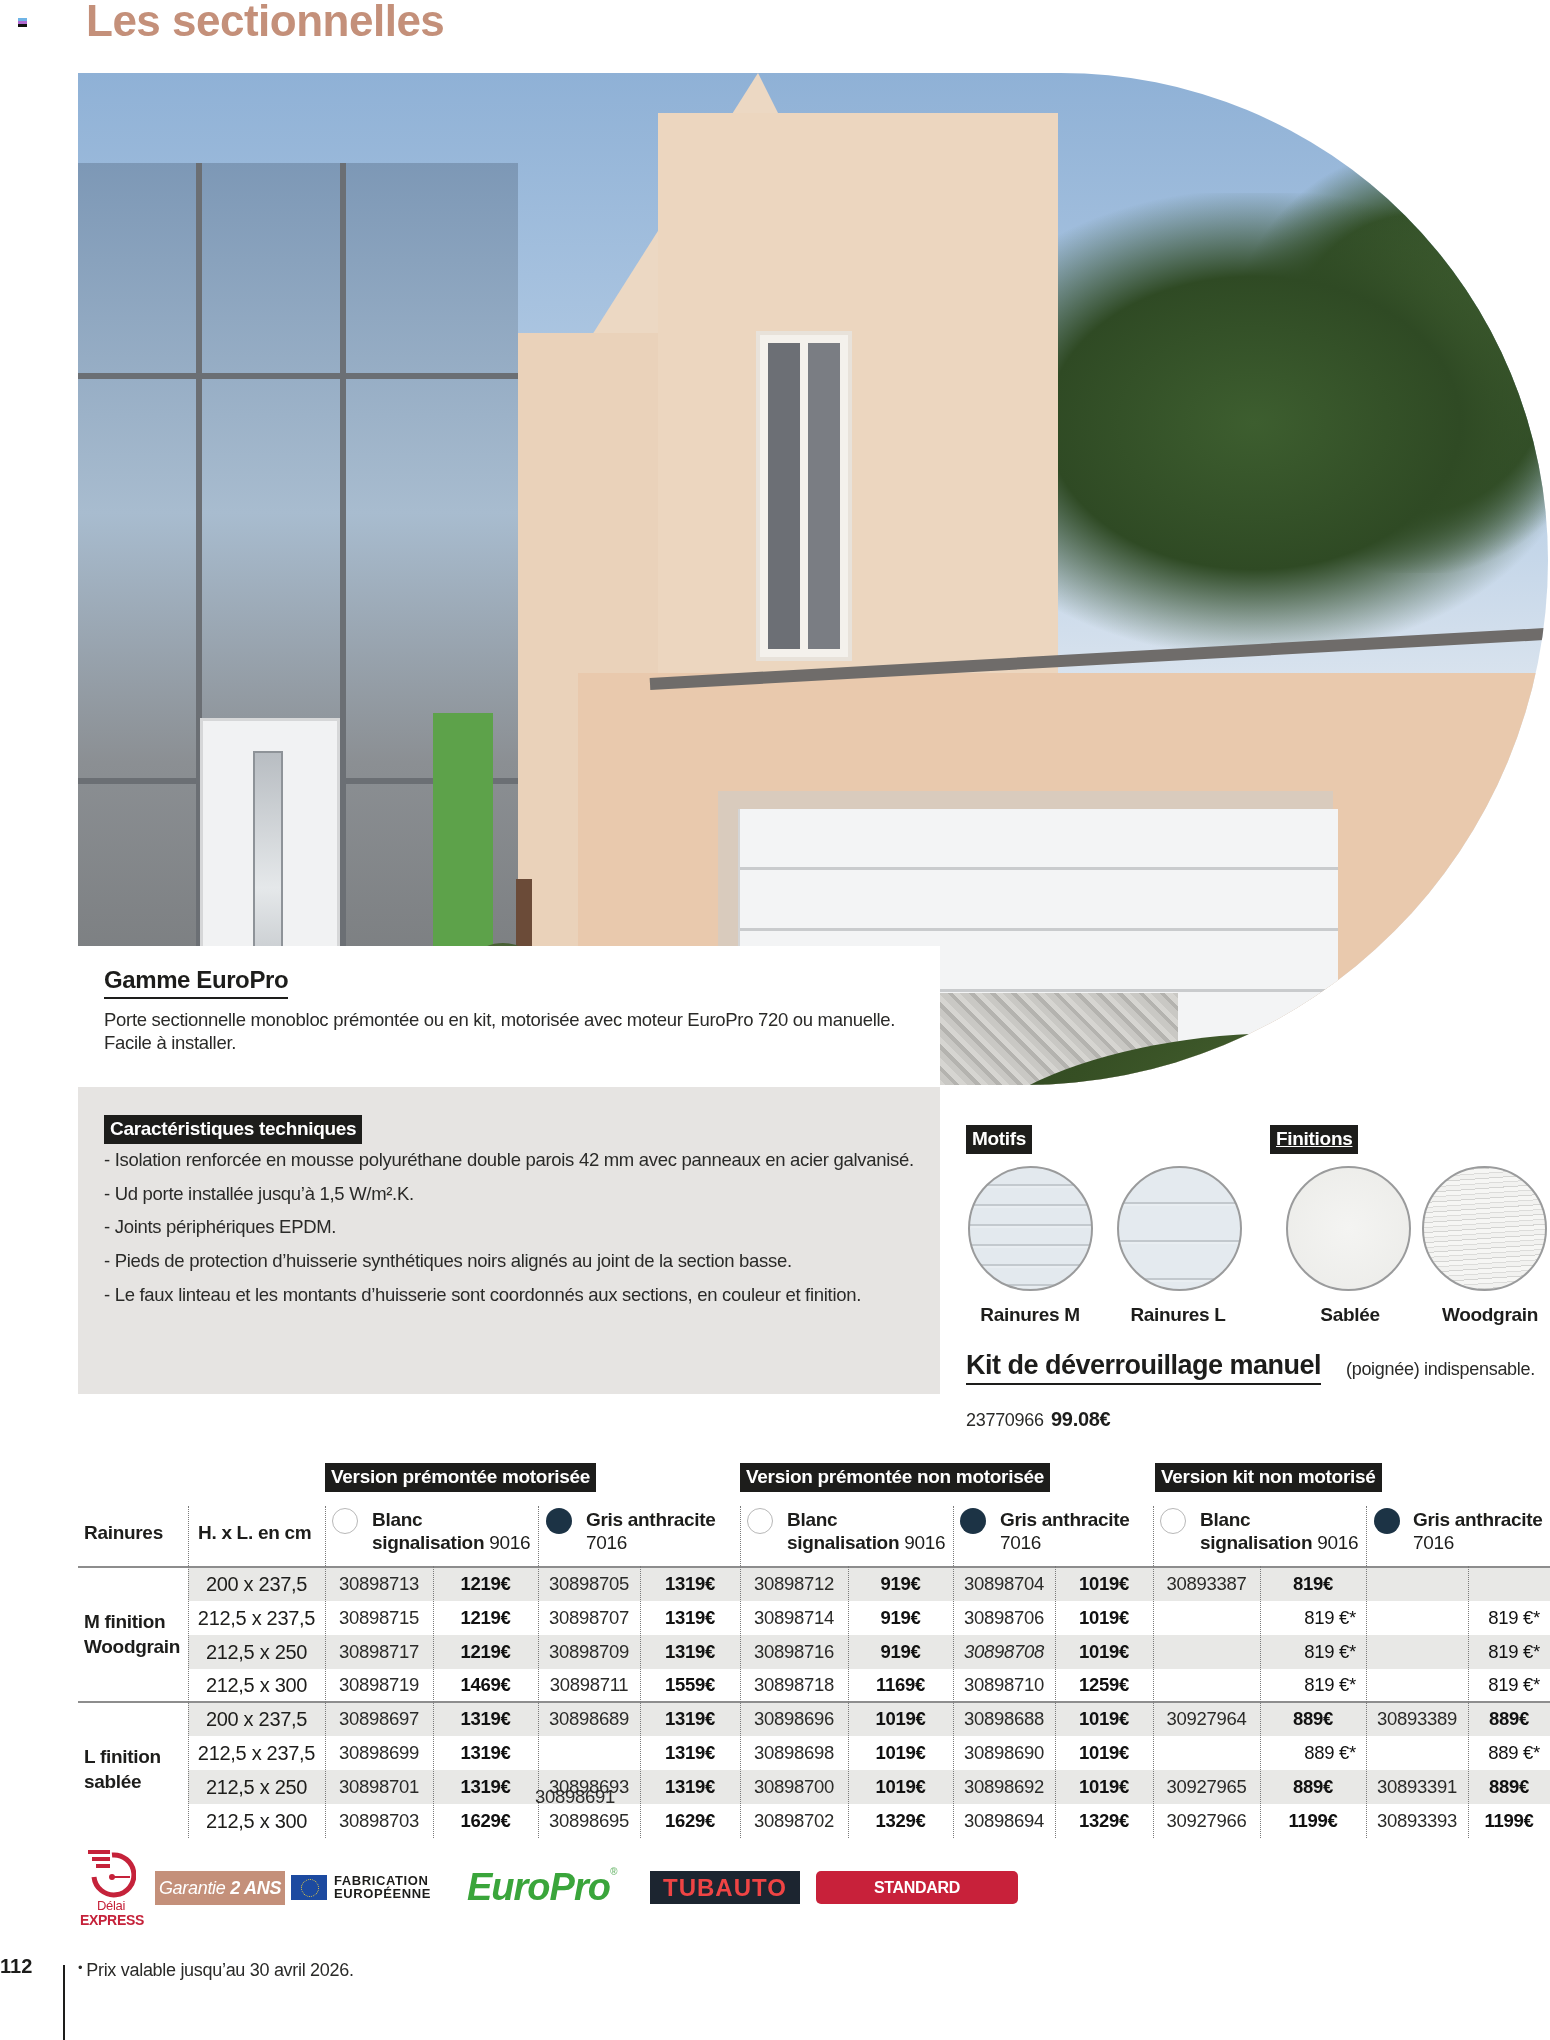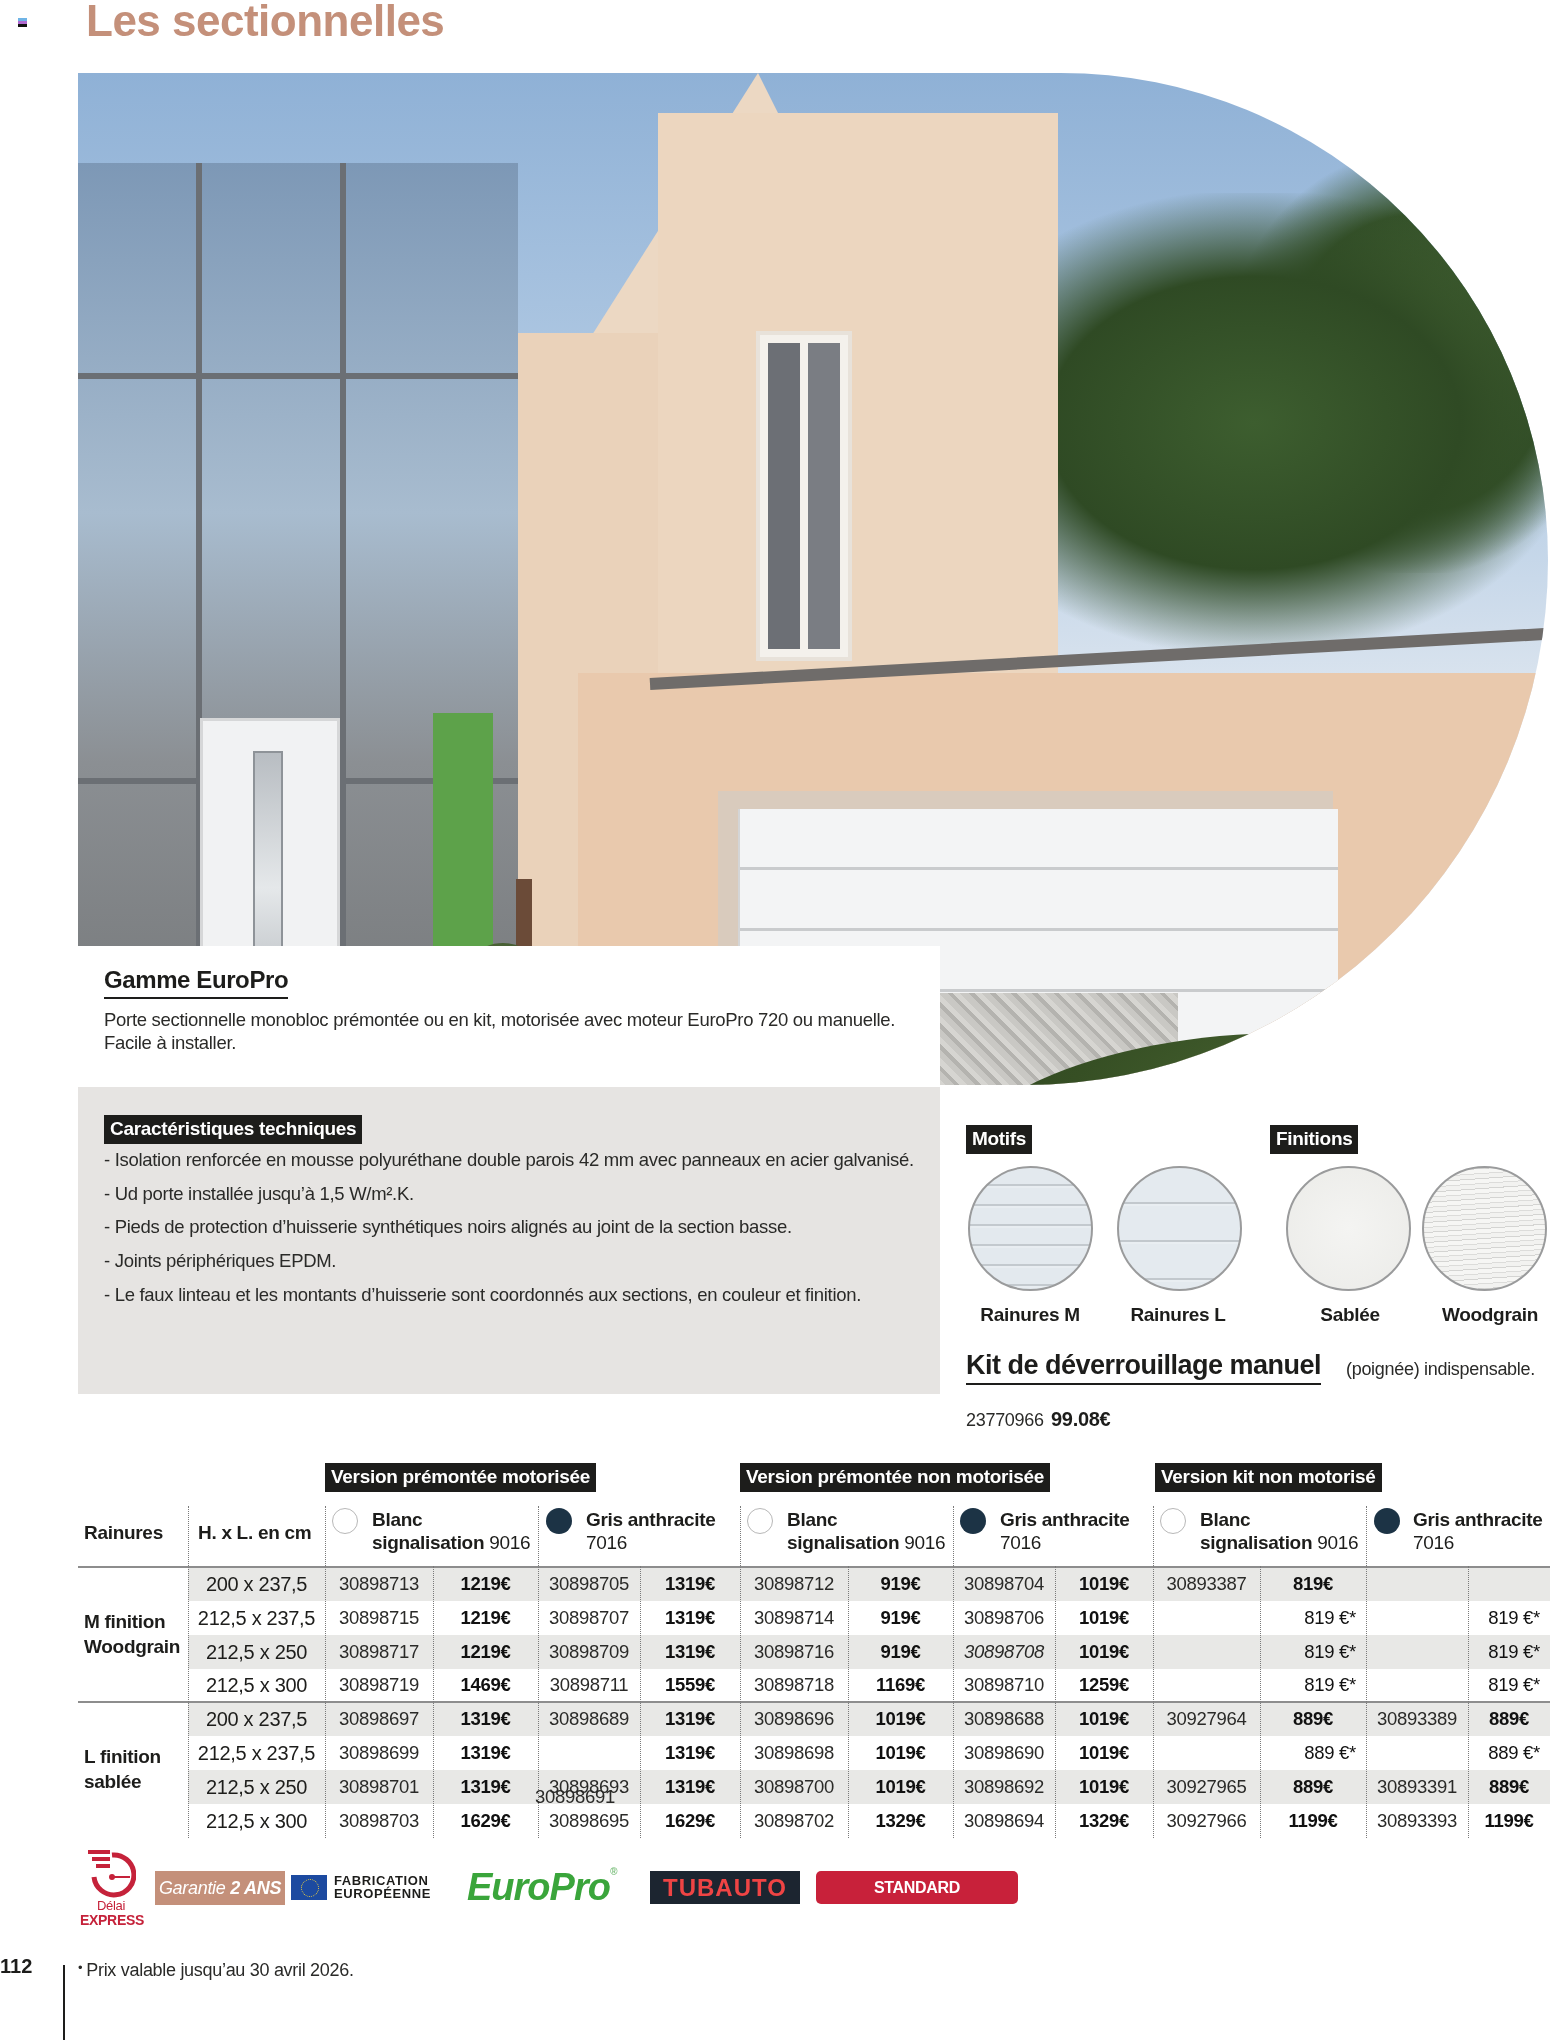--- a/index.html
+++ b/index.html
@@ -58,21 +58,21 @@
   
   .tech-box { left: 78px; top: 1087px; width: 862px; height: 307px; background: #e6e4e2; }
   .tag { background: #1d1d1b; color: #ffffff; font-weight: 700; display: inline-block; white-space: nowrap; }
   .tech-tag { left: 104px; top: 1115px; font-size: 19px; padding: 3px 6px 4px; }
   .tech-list { left: 104px; top: 1148px; width: 820px; list-style: none; font-size: 18.5px; color: #2a2a28; }
   .tech-list li { line-height: 23px; margin-bottom: 10.7px; padding-left: 12px; text-indent: -12px; }
   .tech-list li::before { content: "- "; }
 
   
   .motifs-tag { left: 966px; top: 1125px; font-size: 19px; padding: 3px 6px 4px; }
-  .finitions-tag { left: 1270px; top: 1125px; font-size: 19px; padding: 3px 6px 4px; }
+  .finitions-tag { left: 1270px; top: 1125px; font-size: 19px; padding: 3px 6px 4px; text-decoration: underline; }
   .swatch { top: 1166px; width: 125px; height: 125px; border-radius: 50%; border: 2px solid #9a9b9c; overflow: hidden; }
   .sw-m { background: repeating-linear-gradient(180deg, #e3e9ee 0 16px, #c3c9ce 16px 18px, #e8edf1 18px 20px); }
   .sw-l { background: repeating-linear-gradient(180deg, #e4eaef 0 34px, #c2c8cd 34px 36px, #e9eef2 36px 38px); }
   .sw-s { background: radial-gradient(circle, #f4f4f2 0%, #ebebe8 100%); }
   .sw-w { background: repeating-linear-gradient(176deg, #f2f2f0 0 4px, #d4d4d2 4px 5px, #f6f6f4 5px 9px, #dcdcda 9px 10px); }
   .swatch-label { top: 1304px; font-size: 19px; font-weight: 700; width: 140px; text-align: center; }
 
   .kit-title { left: 966px; top: 1350px; font-size: 27px; font-weight: 700; letter-spacing: -0.5px; border-bottom: 2px solid #1d1d1b; padding-bottom: 2px; }
   .kit-note { left: 1346px; top: 1359px; font-size: 18px; color: #2a2a28; }
   .kit-ref { left: 966px; top: 1410px; font-size: 18px; color: #2a2a28; }
@@ -153,22 +153,22 @@
 
 <div class="abs intro-box"></div>
 <div class="abs intro-title">Gamme EuroPro</div>
 <div class="abs intro-text cond">Porte sectionnelle monobloc prémontée ou en kit, motorisée avec moteur EuroPro 720 ou manuelle. Facile à installer.</div>
 
 <div class="abs tech-box"></div>
 <div class="abs tag tech-tag cond">Caractéristiques techniques</div>
 <ul class="abs tech-list cond">
   <li>Isolation renforcée en mousse polyuréthane double parois 42 mm avec panneaux en acier galvanisé.</li>
   <li>Ud porte installée jusqu’à 1,5 W/m².K.</li>
+  <li>Joints périphériques EPDM.</li>
   <li>Pieds de protection d’huisserie synthétiques noirs alignés au joint de la section basse.</li>
-  <li>Joints périphériques EPDM.</li>
   <li>Le faux linteau et les montants d’huisserie sont coordonnés aux sections, en couleur et finition.</li>
 </ul>
 
 <div class="abs tag motifs-tag cond">Motifs</div>
 <div class="abs tag finitions-tag cond">Finitions</div>
 
 <div class="abs swatch sw-m" style="left:968px"></div>
 <div class="abs swatch sw-l" style="left:1117px"></div>
 <div class="abs swatch sw-s" style="left:1286px"></div>
 <div class="abs swatch sw-w" style="left:1422px"></div>

